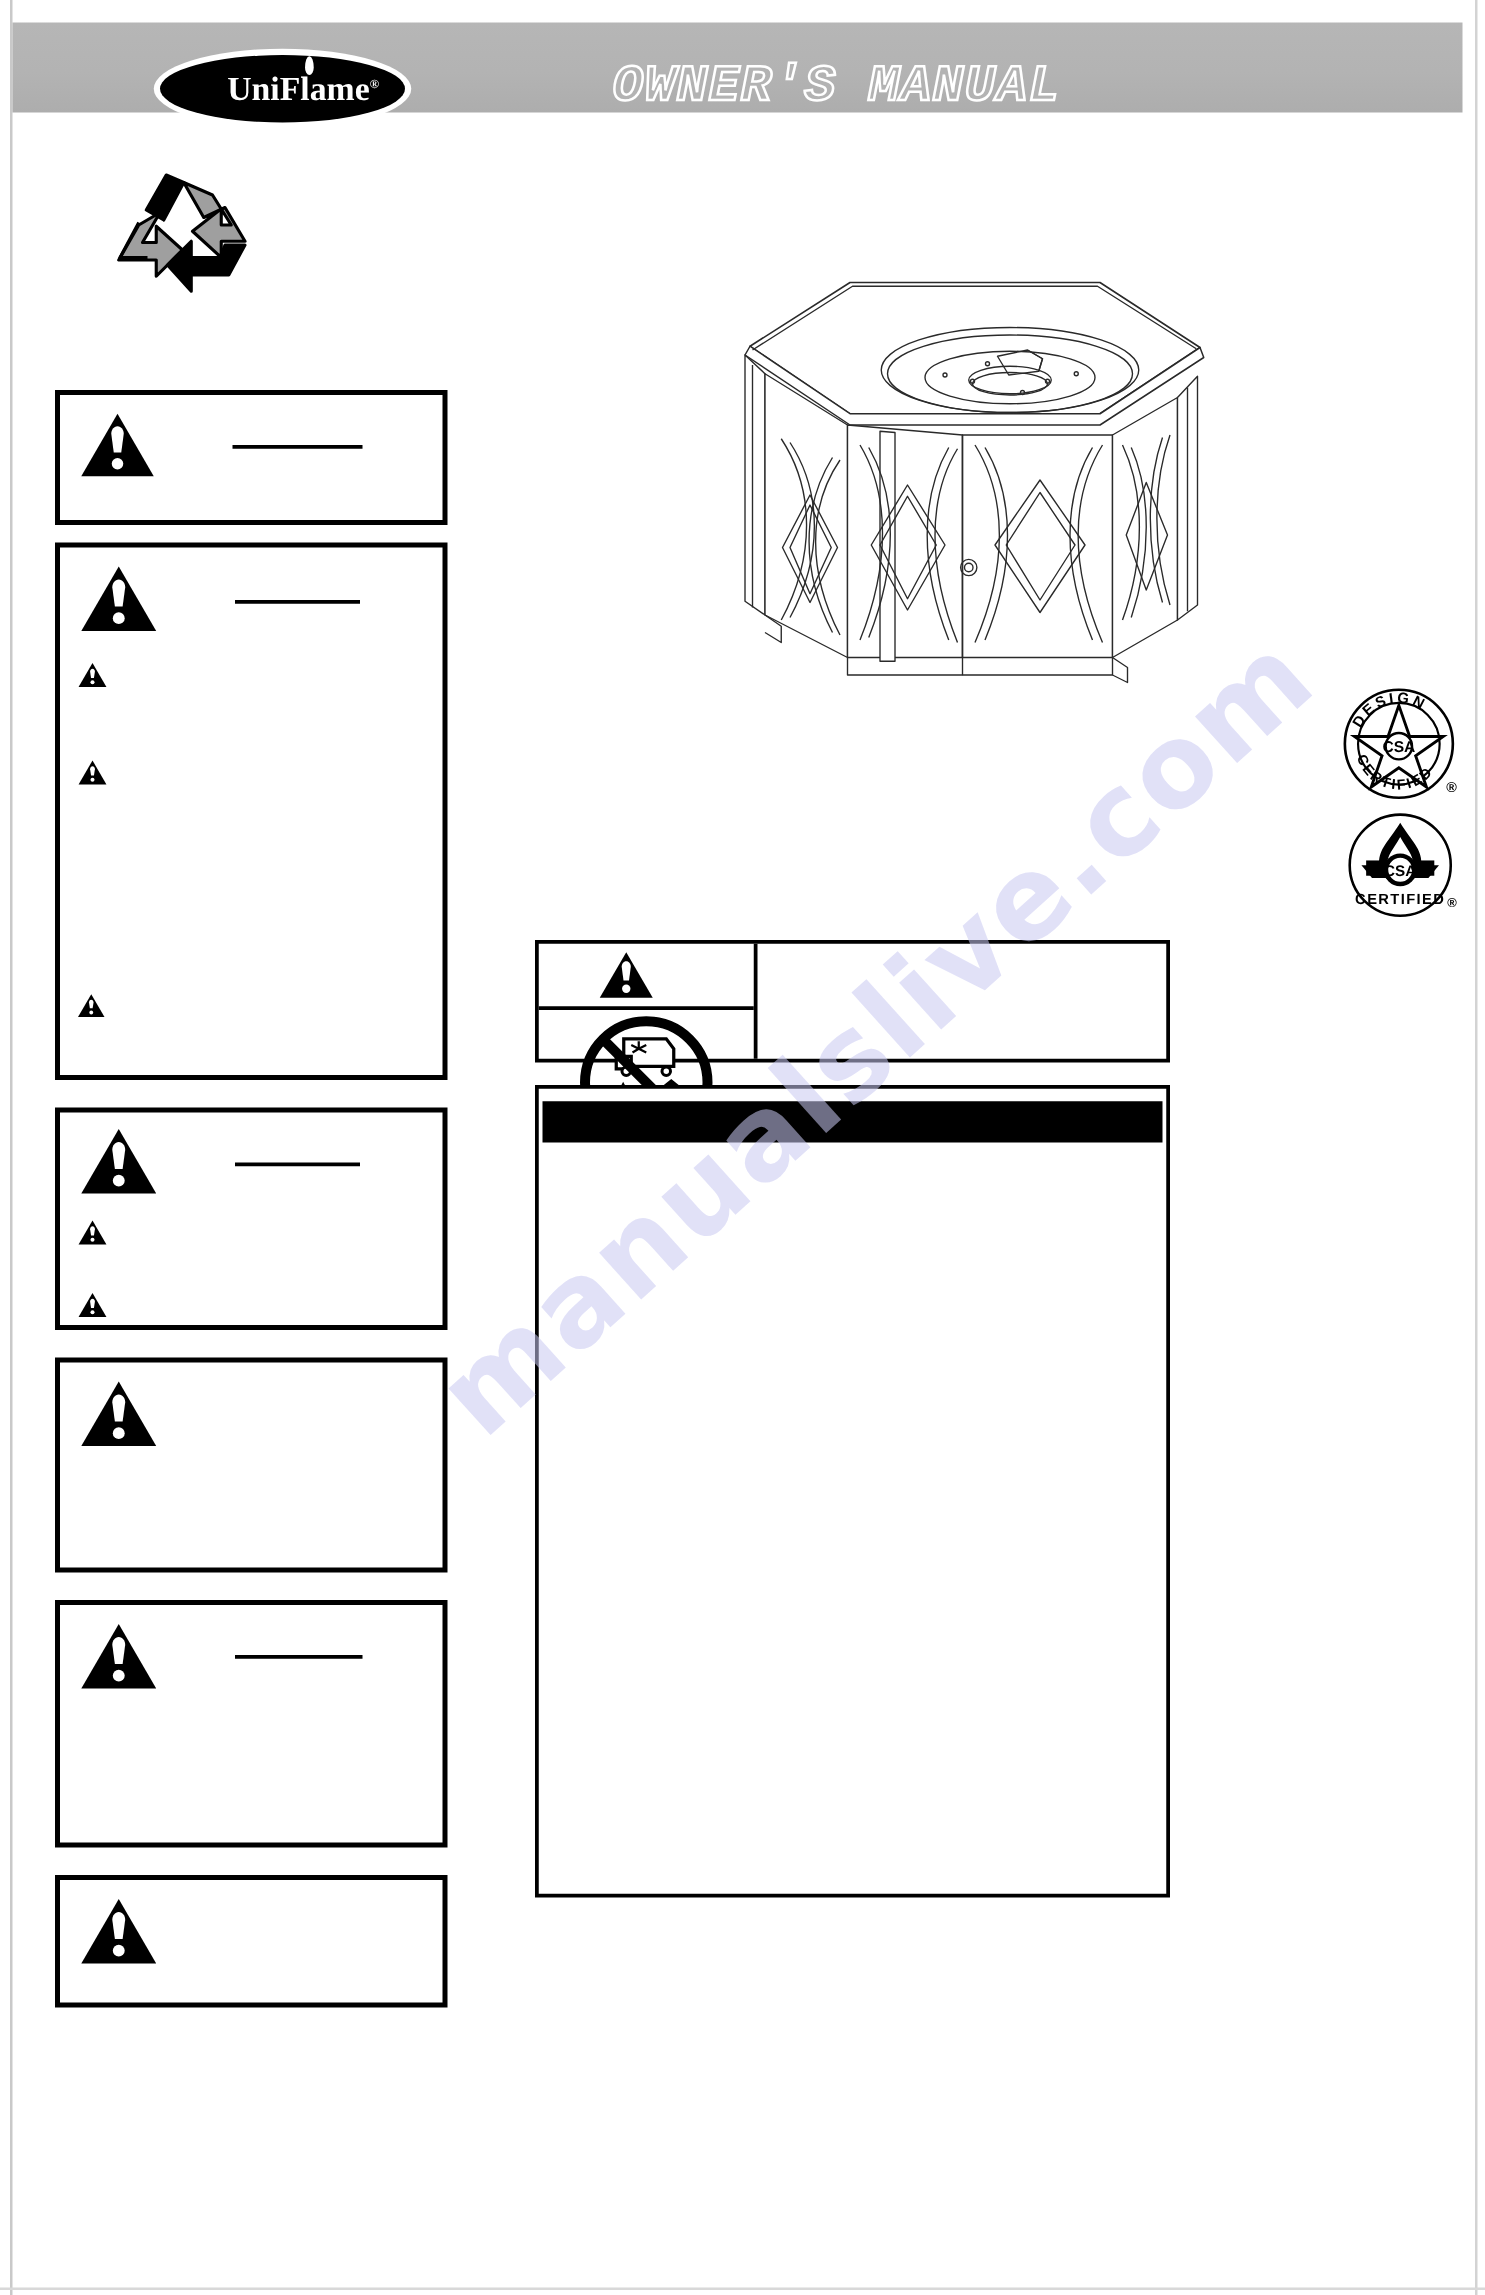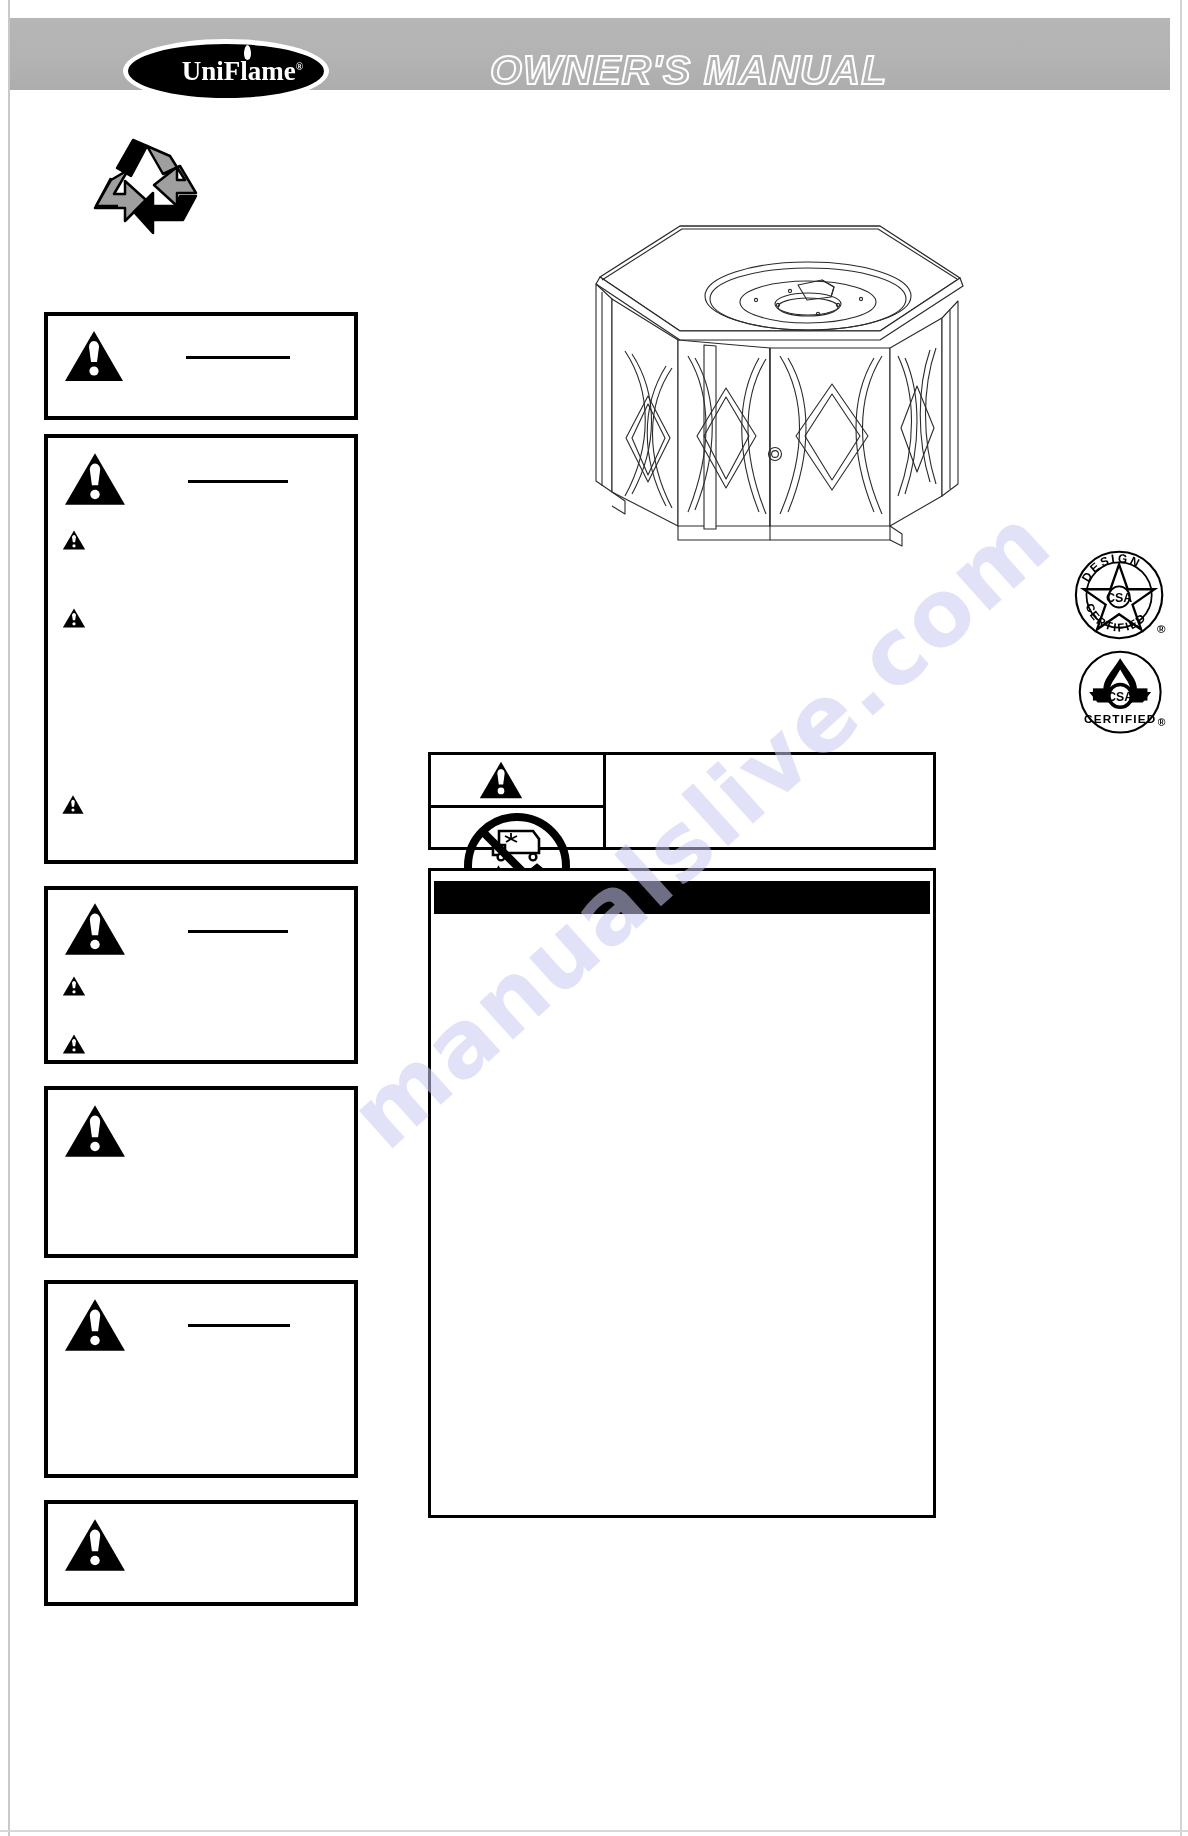--- a/index.html
+++ b/index.html
@@ -32,21 +32,21 @@
              display:flex;align-items:center;justify-content:center;}
   #logo-text{color:#fff;font-family:"Liberation Serif", serif;font-weight:700;
              font-style:normal;font-size:27px;letter-spacing:0px;
              position:relative;margin-left:33px;}
   #logo-text .flame{position:absolute;left:62px;top:-11px;width:7px;height:15px;
              background:#fff;border-radius:50% 50% 50% 50%/60% 60% 40% 40%;
              transform:skewX(-6px);}
   #logo-reg{font-size:10px;vertical-align:super;}
   #manual-title{position:absolute;left:480px;top:28px;width:500px;height:48px;
           display:flex;align-items:center;
-          font-family:Liberation Sans, sans-serif;
+          font-family:Liberation Mono, monospace;
           font-weight:700;font-style:italic;font-size:41px;letter-spacing:1px;
           color:#b3b3b3;
           -webkit-text-stroke:2px #ffffff;
           text-shadow:0 0 0 #fff;}
 
   
   #recycle{position:absolute;left:84px;top:136px;width:126px;height:104px;}
 
   
   .warnbox{position:absolute;background:#fff;border:4px solid #000;box-sizing:border-box;}

